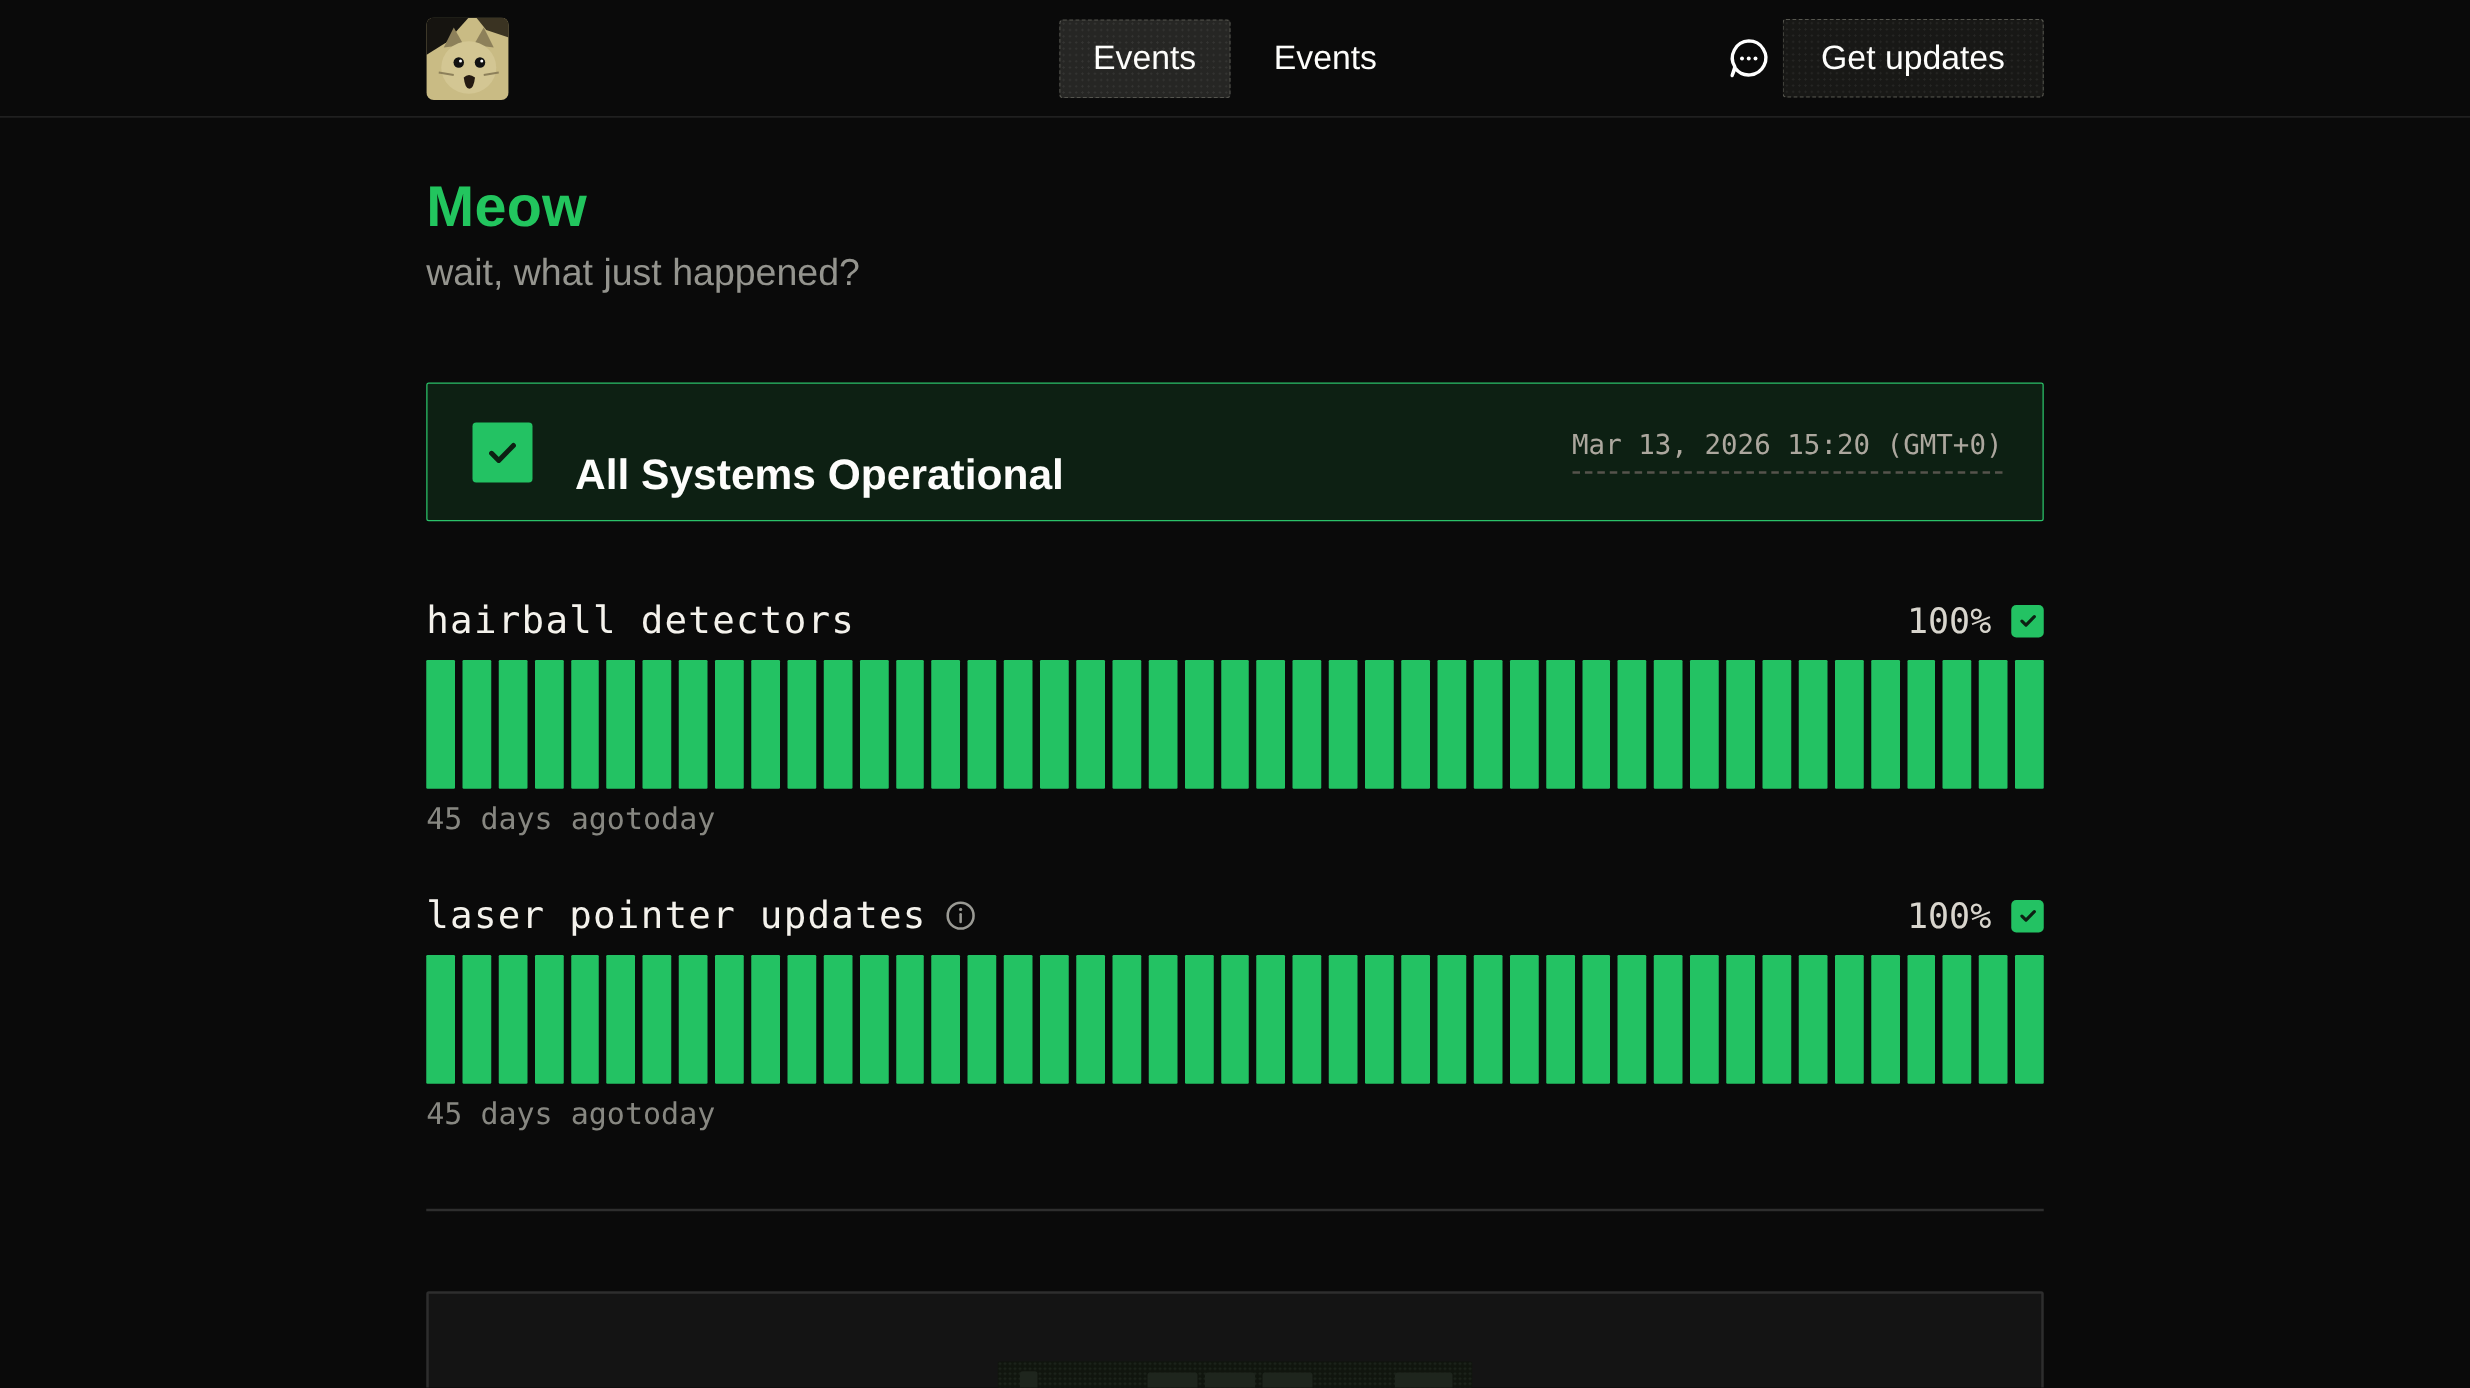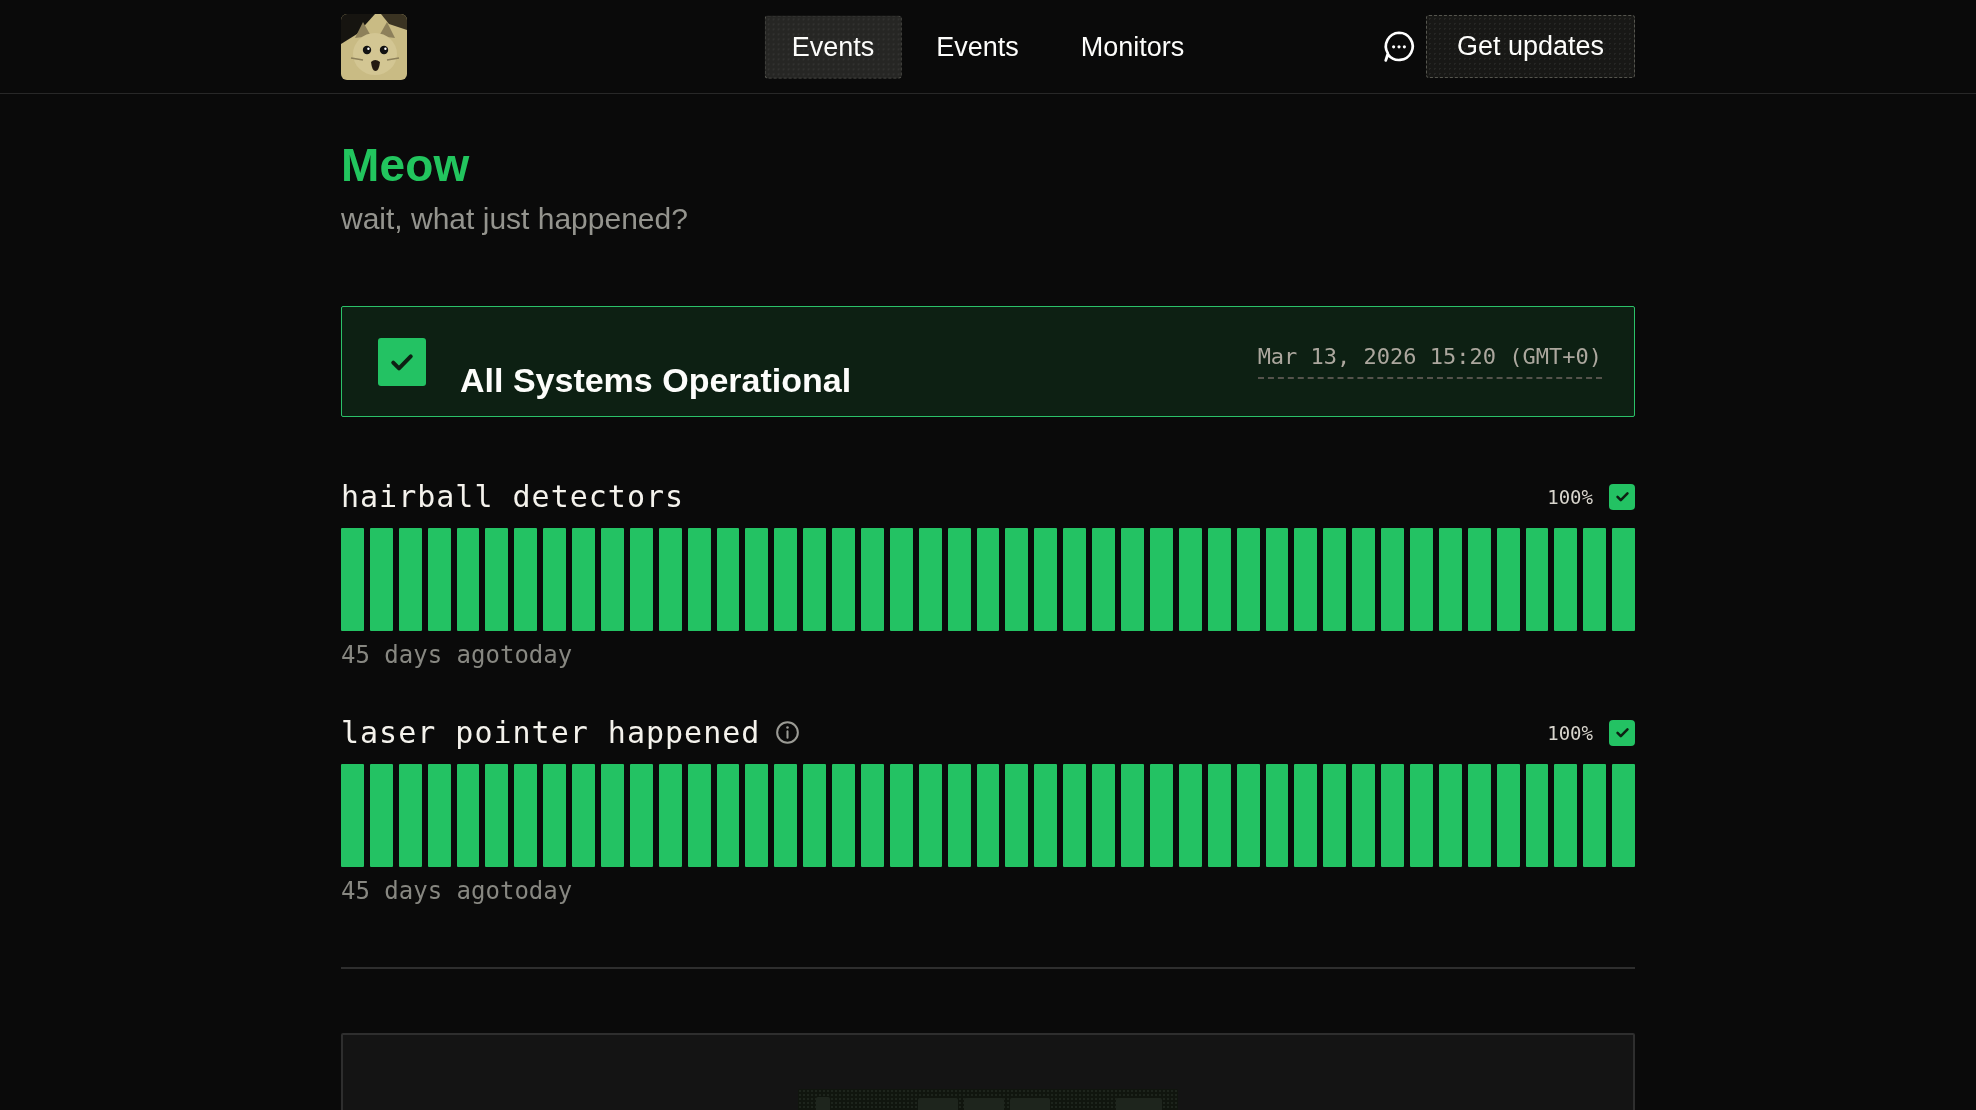--- a/index.html
+++ b/index.html
@@ -89,21 +89,21 @@
   
   .monitor { margin-top:62px; }
   .monitor + .monitor { margin-top:46px; }
   .monitor-head { display:flex; align-items:center; }
   .monitor-name {
     font-family:var(--mono); font-size:30px; color:#f4f2ec;
     letter-spacing:1px;
   }
   .info-icon { margin-left:14px; display:flex; align-items:center; cursor:pointer; }
   .monitor-right { margin-left:auto; display:flex; align-items:center; gap:16px; }
-  .uptime-pct { font-family:var(--mono); font-size:19px; color:#d8d5cd; }
+  .uptime-pct { font-family:var(--mono); font-size:28px; color:#d8d5cd; }
   .mini-check {
     width:26px; height:26px; border-radius:4px; background:var(--green);
     display:flex; align-items:center; justify-content:center; flex:0 0 auto;
   }
   .bars { margin-top:14px; height:103px; display:flex; gap:6px; }
   .bar { flex:1; background:var(--green); border-radius:1px; cursor:pointer; }
   .bars-axis {
     margin-top:10px; display:flex; justify-content:flex-start;
     font-family:var(--mono); font-size:24px; color:#878781;
   }
@@ -149,21 +149,20 @@
         <circle cx="44.4" cy="34.8" r="1.2" fill="#fff"></circle>
         <path d="M30 48 q4 -4 9 0 q-1 9 -4.5 9 q-3.5 0 -4.5 -9z" fill="#241a12"></path>
         <line x1="10" y1="44" x2="22" y2="46" stroke="#8d805a" stroke-width="1.5"></line>
         <line x1="46" y1="46" x2="58" y2="44" stroke="#8d805a" stroke-width="1.5"></line>
       </svg>
     </div>
 
     <div class="nav-menu">
       <div class="nav-item active">Events</div>
       <div class="nav-item">Events</div>
-      <div class="nav-item">Monitors</div>
     </div>
 
     <div class="nav-right">
       <div class="chat-btn">
         <svg width="38" height="38" viewBox="0 0 24 24" fill="none" stroke="#ffffff" stroke-width="1.7">
           <path d="M12 3a8.6 8.6 0 1 1-6.9 13.7L3.6 20.5l1.4-4.4A8.6 8.6 0 0 1 12 3z" stroke-linejoin="round"></path>
           <circle cx="8.6" cy="11.9" r="1" fill="#ffffff" stroke="none"></circle>
           <circle cx="12" cy="11.9" r="1" fill="#ffffff" stroke="none"></circle>
           <circle cx="15.4" cy="11.9" r="1" fill="#ffffff" stroke="none"></circle>
         </svg>
@@ -248,21 +247,21 @@
         <div class="bar"></div>
       </div>
     <div class="bars-axis">
       <span>45 days ago</span>
       <span>today</span>
     </div>
   </section>
 
   <section class="monitor">
     <div class="monitor-head">
-      <div class="monitor-name">laser pointer happened</div>
+      <div class="monitor-name">laser pointer updates</div>
       <div class="info-icon">
         <svg width="27" height="27" viewBox="0 0 24 24" fill="none" stroke="#9a9a94" stroke-width="1.8">
           <circle cx="12" cy="12" r="9.2"></circle>
           <line x1="12" y1="11" x2="12" y2="16.6" stroke-linecap="round"></line>
           <circle cx="12" cy="7.6" r="1.15" fill="#9a9a94" stroke="none"></circle>
         </svg>
       </div>
       <div class="monitor-right">
         <div class="uptime-pct">100%</div>
         <div class="mini-check">

